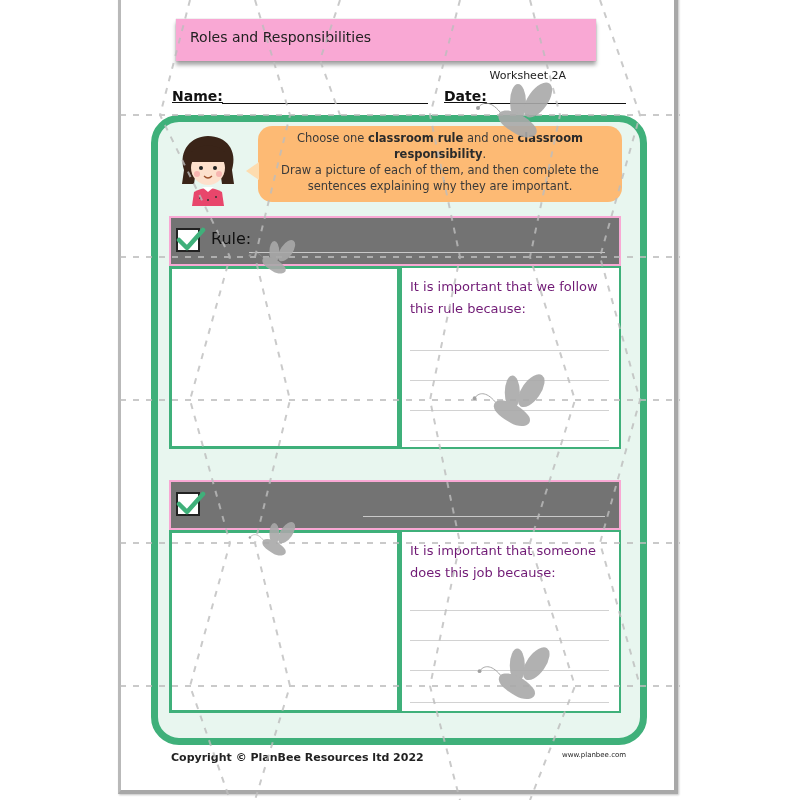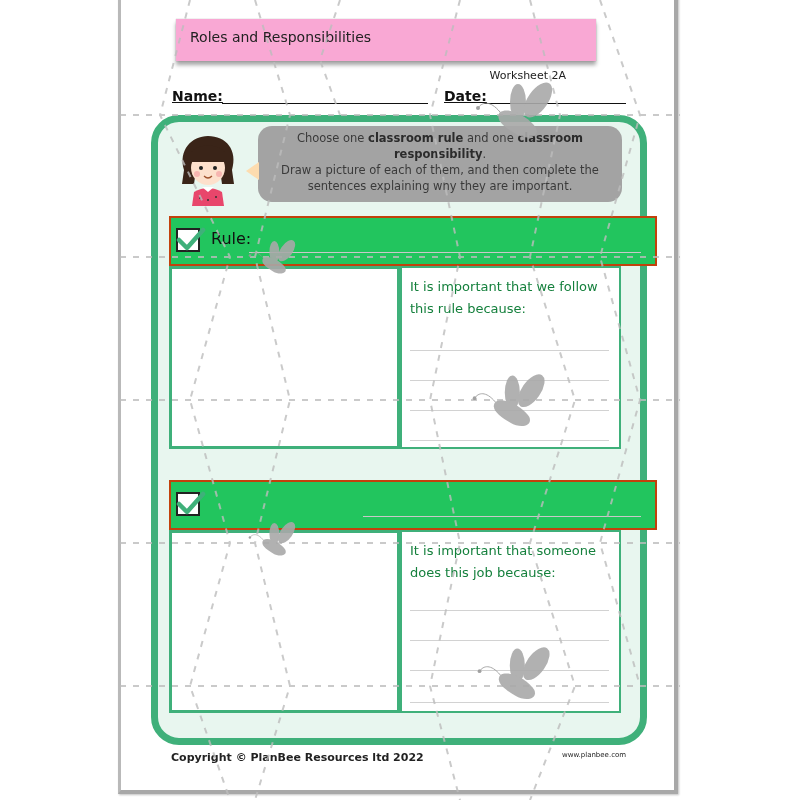--- a/index.html
+++ b/index.html
@@ -22,50 +22,50 @@
     .title-right { position: absolute; right: 30px; top: 10px; font-size: 11px; color: #222; margin-top: 40px; }
     .name-row { position: absolute; left: 172px; top: 86px; width: 460px; height: 22px; }
     .lbl { position: absolute; font-weight: bold; font-size: 14px; color: #111; top: 2px; text-decoration: underline; }
     .uline { position: absolute; border-bottom: 1.5px solid #111; top: 17px; }
     .frame {
       position: absolute; left: 151px; top: 115px; width: 496px; height: 630px;
       border: 7px solid #3fb07a; border-radius: 28px; background: #e8f6ef; box-sizing: border-box;
     }
     .bubble {
       position: absolute; left: 258px; top: 126px; width: 364px; height: 76px;
-      background: #a3a3a3; border-radius: 14px;
+      background: #fdba74; border-radius: 14px;
     }
     .bubble::before {
       content: ""; position: absolute; left: -12px; top: 36px;
       border-top: 9px solid transparent; border-bottom: 9px solid transparent; border-right: 13px solid #fddcaf;
     }
     .bubble-text {
       position: absolute; left: 10px; right: 10px; top: 4px; text-align: center;
       font-size: 11.5px; line-height: 16px; color: #3a3a3a;
     }
     .bubble-text b { color: #2b2b2b; }
     .girl { position: absolute; left: 170px; top: 130px; width: 76px; height: 76px; }
     .section-head {
-      position: absolute; left: 169px; width: 488px; height: 50px; background: #22c55e;
-      border: 2px solid #c2410c; box-sizing: border-box;
+      position: absolute; left: 169px; width: 452px; height: 50px; background: #737373;
+      border: 2px solid #f9a8d4; box-sizing: border-box;
     }
     .check {
       position: absolute; left: 5px; top: 10px; width: 24px; height: 24px;
       border: 2px solid #222; box-sizing: border-box; background: #fff;
     }
     .check svg { position: absolute; left: -2px; top: -6px; }
     .head-label { position: absolute; left: 40px; top: 11px; font-size: 16px; color: #111; }
     .head-line { position: absolute; border-bottom: 1px solid #c9c9c9; right: 14px; top: 34px; }
     .box {
       position: absolute; background: #fff; border: 3px solid #3fb07a; box-sizing: border-box;
     }
     .rbox {
       position: absolute; background: #fff; border: 2px solid #3fb07a; box-sizing: border-box;
     }
-    .rbox-text { position: absolute; left: 8px; top: 8px; font-size: 13px; line-height: 22px; color: #15803d; width: 205px; }
+    .rbox-text { position: absolute; left: 8px; top: 8px; font-size: 13px; line-height: 22px; color: #701a75; width: 205px; }
     .wline { position: absolute; left: 8px; right: 10px; border-bottom: 1.5px solid #d2d2d2; }
     .footer-left { position: absolute; left: 171px; top: 751px; font-size: 11px; font-weight: bold; color: #222; }
     .footer-right { position: absolute; left: 562px; top: 751px; font-size: 7px; font-weight: normal; color: #222; }
     .bee { position: absolute; opacity: 0.9; }
     .wm { position: absolute; left: 0; top: 0; width: 800px; height: 800px; pointer-events: none; }
   </style>
 </head>
 <body>
 
 <div class="sheet"></div>

